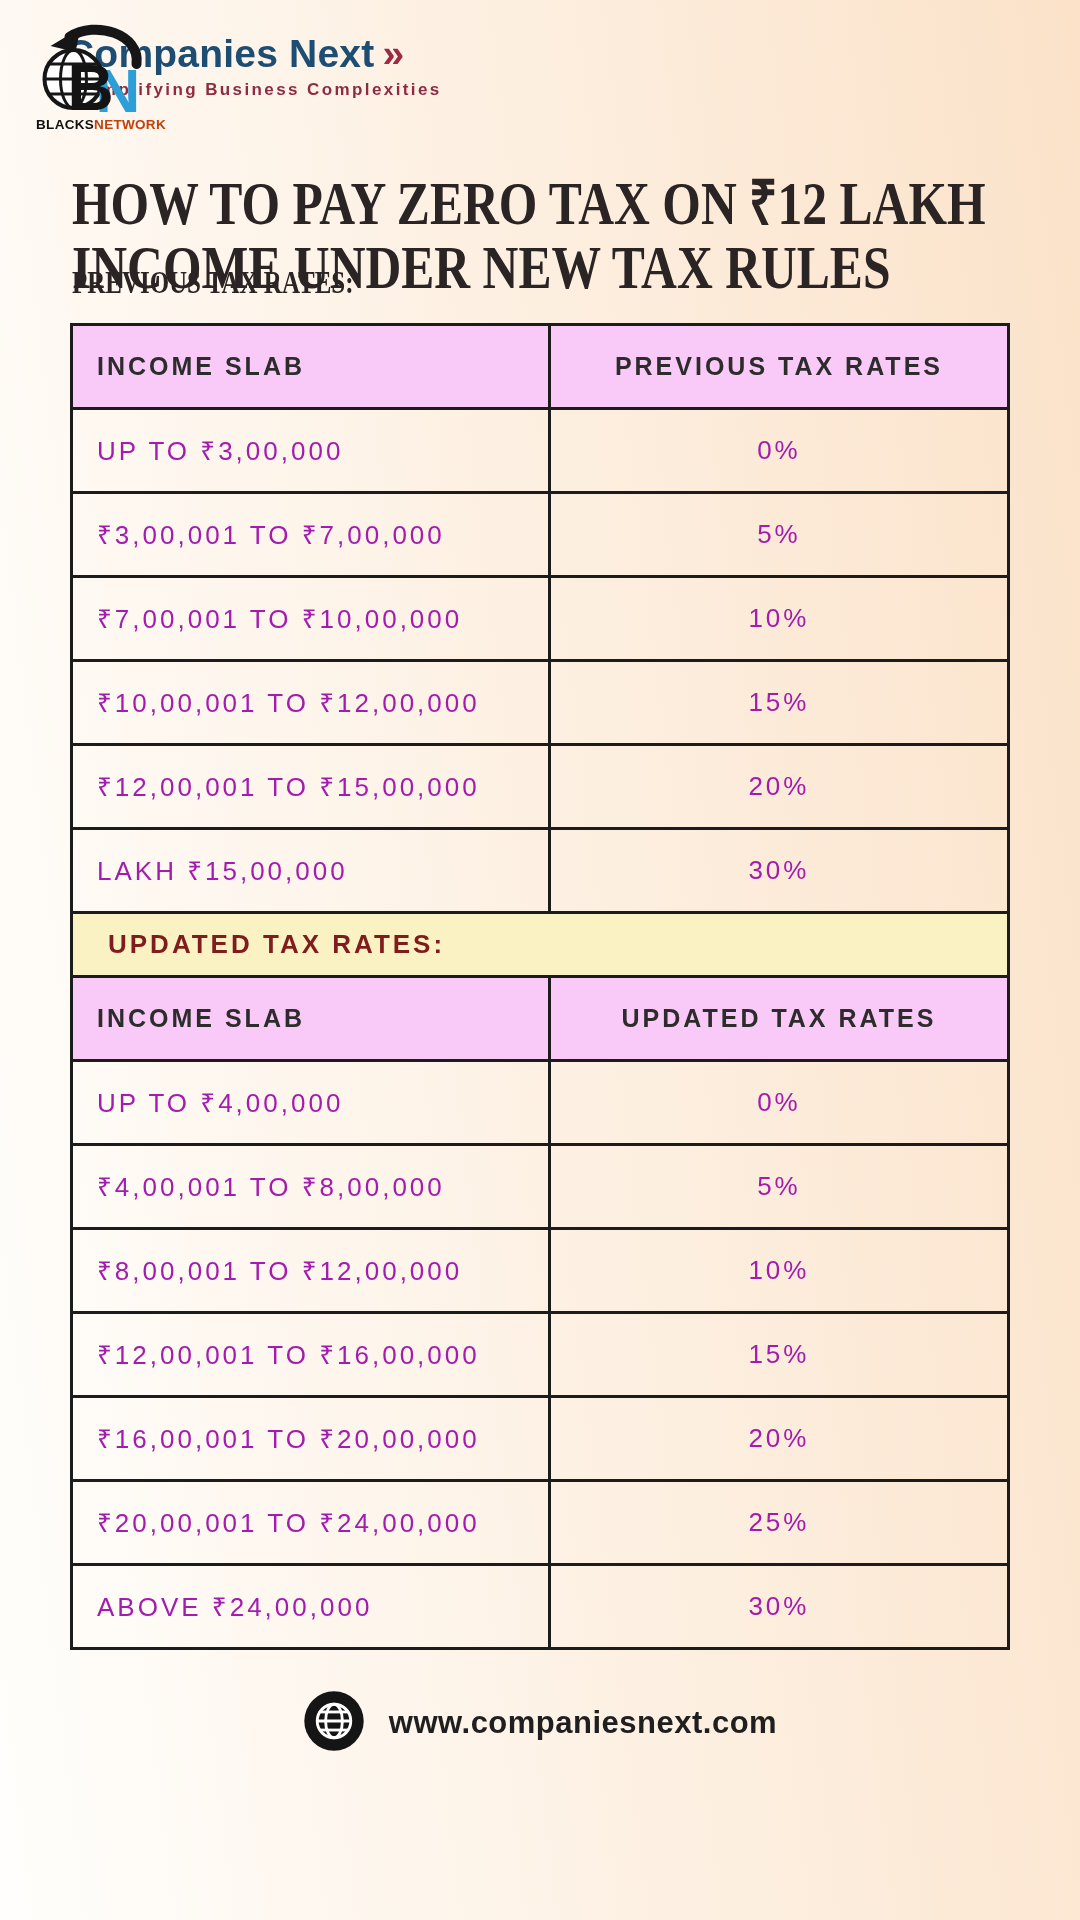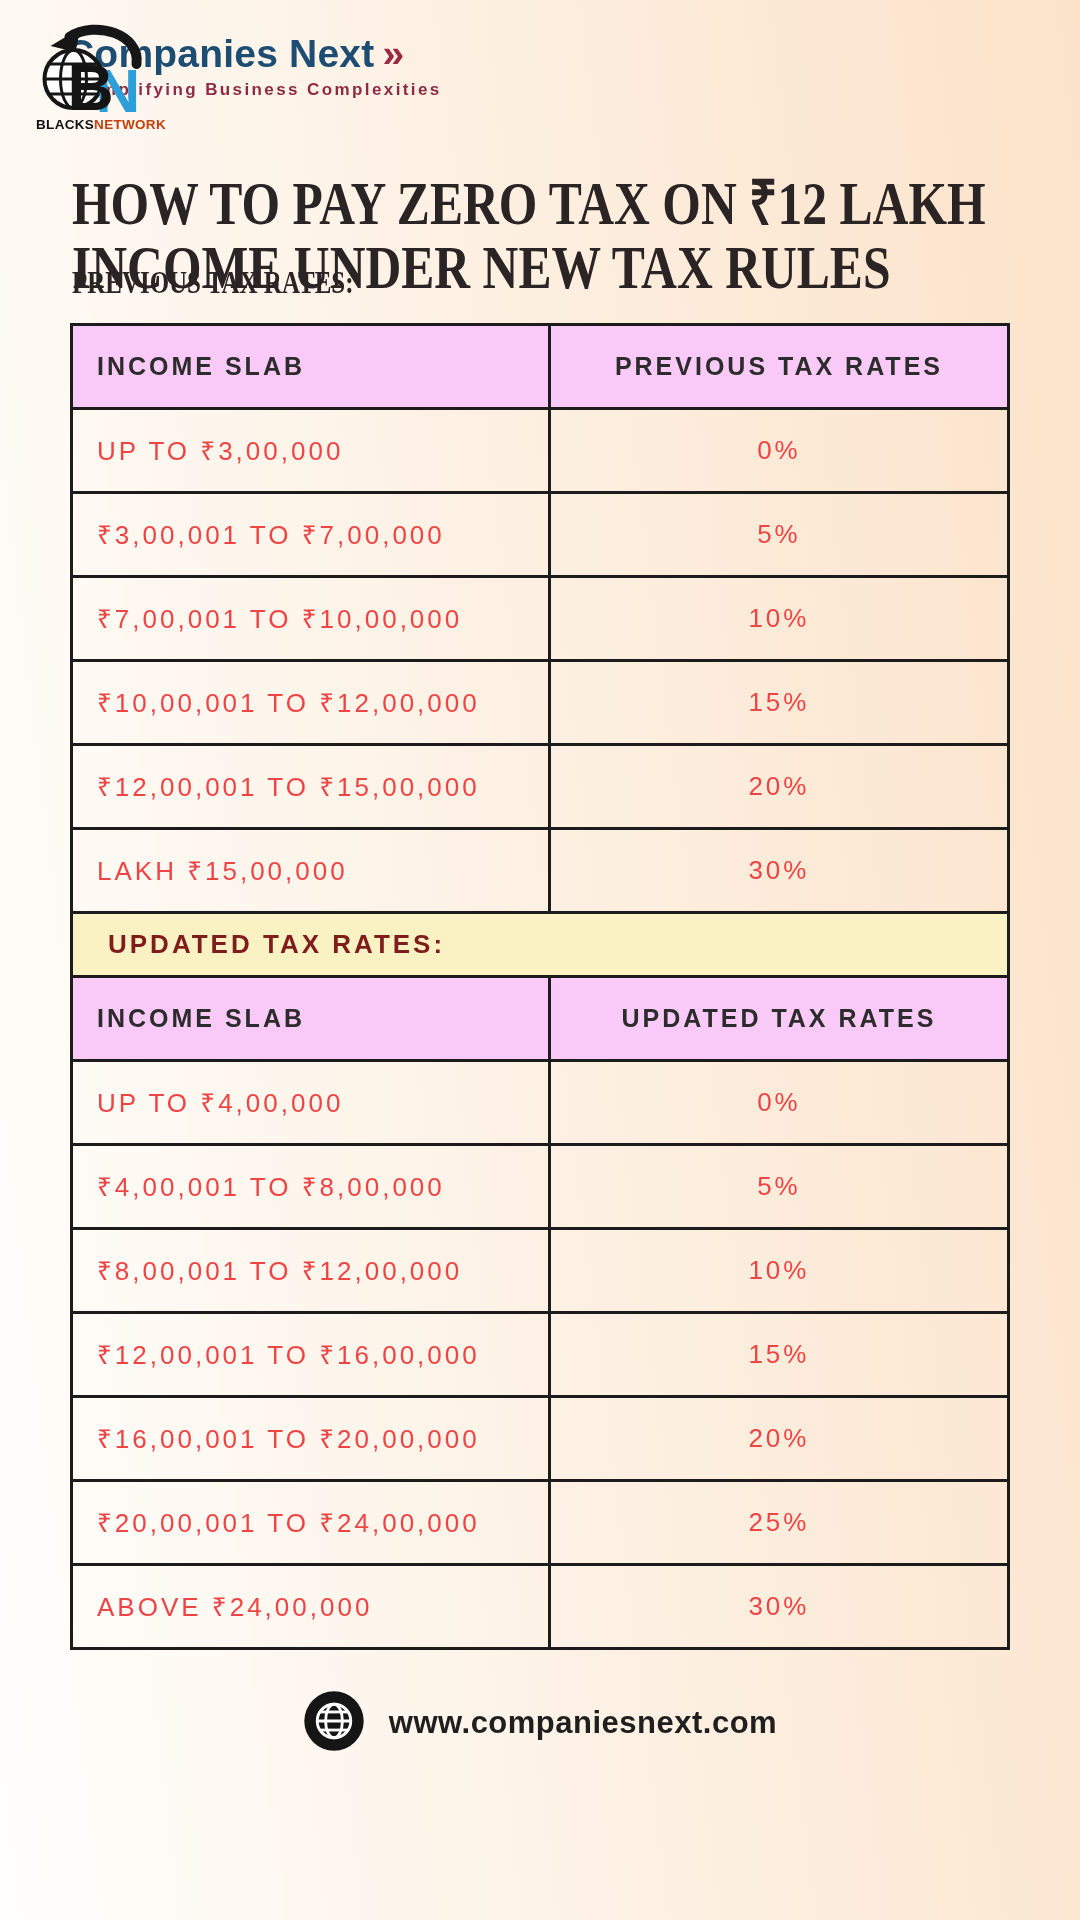--- a/index.html
+++ b/index.html
@@ -64,21 +64,21 @@
     font-size: 25px;
     font-weight: bold;
     letter-spacing: 3px;
     color: #2c2c2c;
   }
   table.rates td {
     height: 84px;
     font-size: 26px;
     font-weight: normal;
     letter-spacing: 3px;
-    color: #ef4444;
+    color: #a21caf;
     background: transparent;
   }
   .c1 { width: 51%; text-align: left; padding-left: 24px; }
   .c2 { width: 49%; text-align: center; }
 
   
   .band {
     width: 940px;
     height: 67px;
     margin: -3px 0 0 70px;

